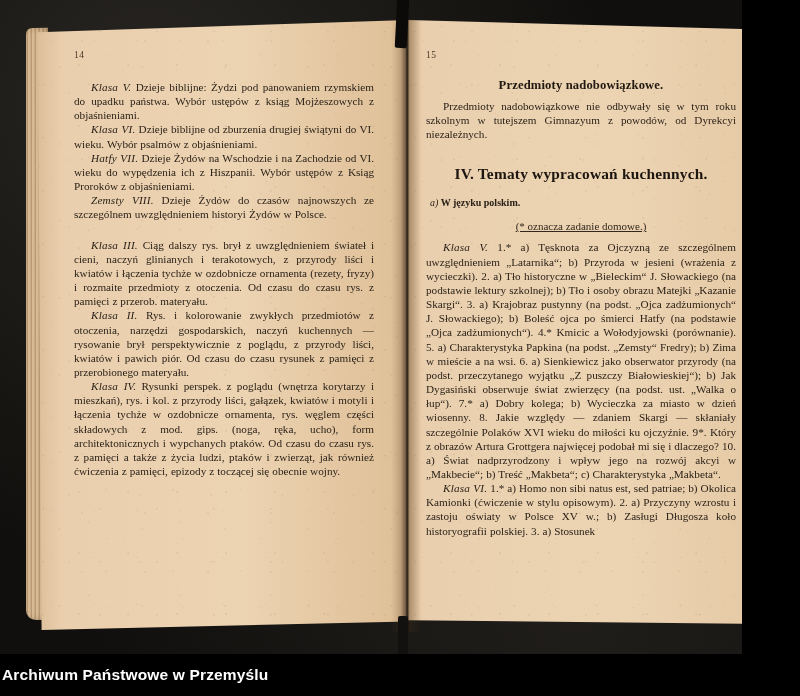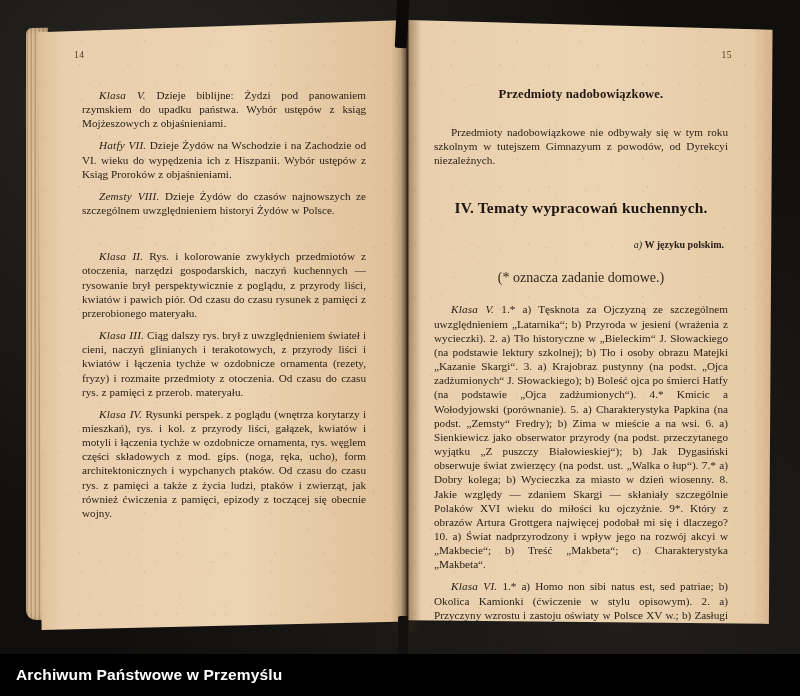--- a/index.html
+++ b/index.html
@@ -10,21 +10,21 @@
   body {
     width: 800px;
     height: 696px;
     overflow: hidden;
     font-family: "Liberation Serif", serif;
   }
 
   
   #scene {
     position: relative;
-    width: 800px;
+    width: 742px;
     height: 696px;
     background: #0d0c0b;
     overflow: hidden;
   }
   
   #scene::before {
     content: "";
     position: absolute;
     inset: 0;
     background:
@@ -158,68 +158,69 @@
   #left-body  { left: 38px;  top: 30px; width: 300px; }
   #right-body { left: 18px;  top: 30px; width: 310px; }
 
   .folio {
     font-size: 9.5px;
     letter-spacing: .5px;
     color: #4a3a28;
     height: 14px;
   }
   #left-body  .folio { text-align: left; }
-  #right-body .folio { text-align: right; padding-right: 4px; }
+  #right-body .folio { text-align: left; padding-right: 4px; }
 
   p.par {
-    margin: 8px;
+    margin: 0;
     font-size: 11.2px;
     line-height: 14.15px;
     text-align: justify;
     text-justify: inter-word;
     text-indent: 17px;
     color: #2b2219;
     word-spacing: .2px;
     font-family: Liberation Serif, serif;
   }
 
   .kl {
     font-style: italic;
     letter-spacing: .2px;
   }
 
   h2.head {
-    margin: 9px;
+    margin: 0;
     font-size: 12.6px;
     font-weight: bold;
     text-align: center;
     letter-spacing: .15px;
     color: #201811;
   }
   h3.subhead {
-    margin: 12px;
+    margin: 4px;
     font-size: 10px;
     font-weight: bold;
-    text-align: right;
+    text-align: left;
     color: #2a2118;
   }
   h3.subhead .lead { font-style: italic; font-weight: normal; }
   h2.bighead {
     margin: 0;
     font-size: 15.4px;
     font-weight: bold;
     text-align: center;
     letter-spacing: .2px;
     color: #1d1610;
   }
   .note {
     margin: 0;
-    font-size: 14px;
+    font-size: 11px;
     text-align: center;
     color: #33281d;
+    text-decoration: underline;
   }
 
   .sp4  { height: 4px; }
   .sp6  { height: 6px; }
   .sp8  { height: 8px; }
   .sp10 { height: 10px; }
   .sp12 { height: 12px; }
   .sp14 { height: 14px; }
   .sp16 { height: 16px; }
   .sp24 { height: 24px; }
@@ -233,21 +234,21 @@
     height: 42px;
     background: #000000;
     display: flex;
     align-items: center;
   }
   #watermark-text {
     color: #ffffff;
     font-family: "Liberation Sans", sans-serif;
     font-size: 15.5px;
     font-weight: bold;
-    padding-left: 16px;
+    padding-left: 2px;
     letter-spacing: .15px;
   }
 </style>
 </head>
 <body>
 
 <div id="scene">
 
   <div id="book">
 
@@ -258,34 +259,35 @@
         <div class="speckle"></div>
 
         <div class="page-body" id="left-body">
 
           <div class="folio">14</div>
 
           <div class="sp16"></div>
 
           <p class="par"><span class="kl">Klasa V.</span><span> Dzieje biblijne: Żydzi pod panowaniem rzymskiem do upadku państwa. Wybór ustępów z ksiąg Mojżeszowych z objaśnieniami.</span></p>
 
+          <p class="par"><span class="kl">Klasa VI.</span><span> Dzieje biblijne od zburzenia drugiej świątyni do VI. wieku. Wybór psalmów z objaśnieniami.</span></p>
 
           <p class="par"><span class="kl">Hatfy VII.</span><span> Dzieje Żydów na Wschodzie i na Zachodzie od VI. wieku do wypędzenia ich z Hiszpanii. Wybór ustępów z Ksiąg Proroków z objaśnieniami.</span></p>
 
           <p class="par"><span class="kl">Zemsty VIII.</span><span> Dzieje Żydów do czasów najnowszych ze szczególnem uwzględnieniem historyi Żydów w Polsce.</span></p>
 
           <div class="sp12"></div>
 
 
           <div class="sp4"></div>
 
 
+          <p class="par"><span class="kl">Klasa III.</span><span> Ciąg dalszy rys. brył z uwzględnieniem świateł i cieni, naczyń glinianych i terakotowych, z przyrody liści i kwiatów i łączenia tychże w ozdobnicze ornamenta (rezety, fryzy) i rozmaite przedmioty z otoczenia. Od czasu do czasu rys. z pamięci z przerob. materyału.</span></p>
+
           <p class="par"><span class="kl">Klasa II.</span><span> Rys. i kolorowanie zwykłych przedmiotów z otoczenia, narzędzi gospodarskich, naczyń kuchennych — rysowanie brył perspektywicznie z poglądu, z przyrody liści, kwiatów i pawich piór. Od czasu do czasu rysunek z pamięci z przerobionego materyału.</span></p>
-
-          <p class="par"><span class="kl">Klasa III.</span><span> Ciąg dalszy rys. brył z uwzględnieniem świateł i cieni, naczyń glinianych i terakotowych, z przyrody liści i kwiatów i łączenia tychże w ozdobnicze ornamenta (rezety, fryzy) i rozmaite przedmioty z otoczenia. Od czasu do czasu rys. z pamięci z przerob. materyału.</span></p>
 
           <p class="par"><span class="kl">Klasa IV.</span><span> Rysunki perspek. z poglądu (wnętrza korytarzy i mieszkań), rys. i kol. z przyrody liści, gałązek, kwiatów i motyli i łączenia tychże w ozdobnicze ornamenta, rys. węglem części składowych z mod. gips. (noga, ręka, ucho), form architektonicznych i wypchanych ptaków. Od czasu do czasu rys. z pamięci a także z życia ludzi, ptaków i zwierząt, jak również ćwiczenia z pamięci, epizody z toczącej się obecnie wojny.</span></p>
 
         </div>
       </div>
     </div>
 
     <div class="leaf" id="leaf-right">
       <div class="leaf-inner">
         <div class="speckle"></div>

